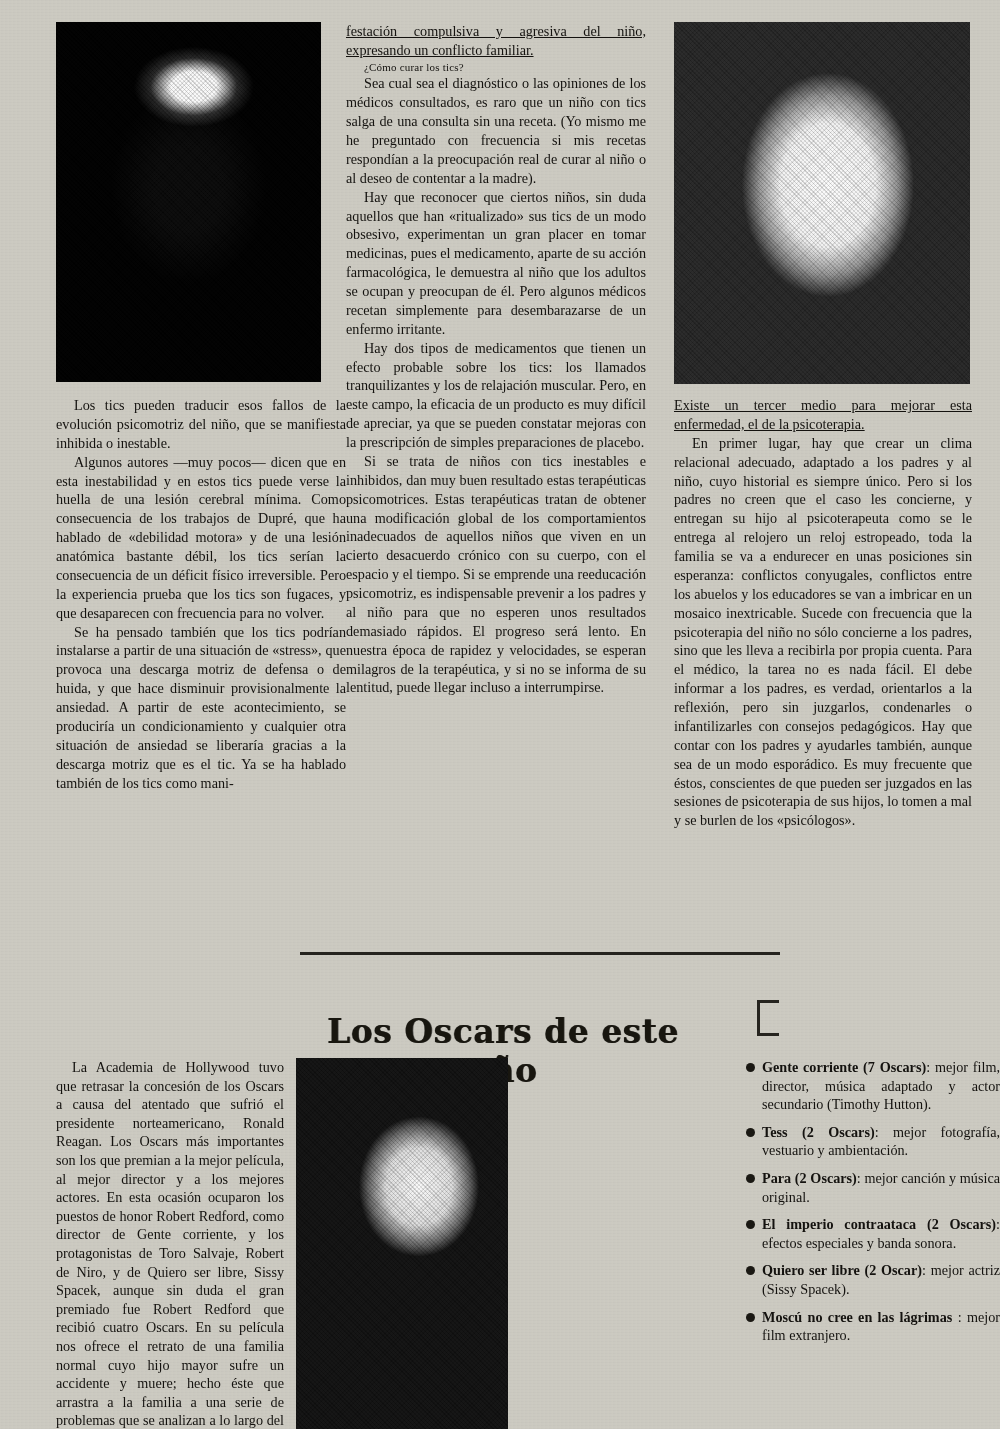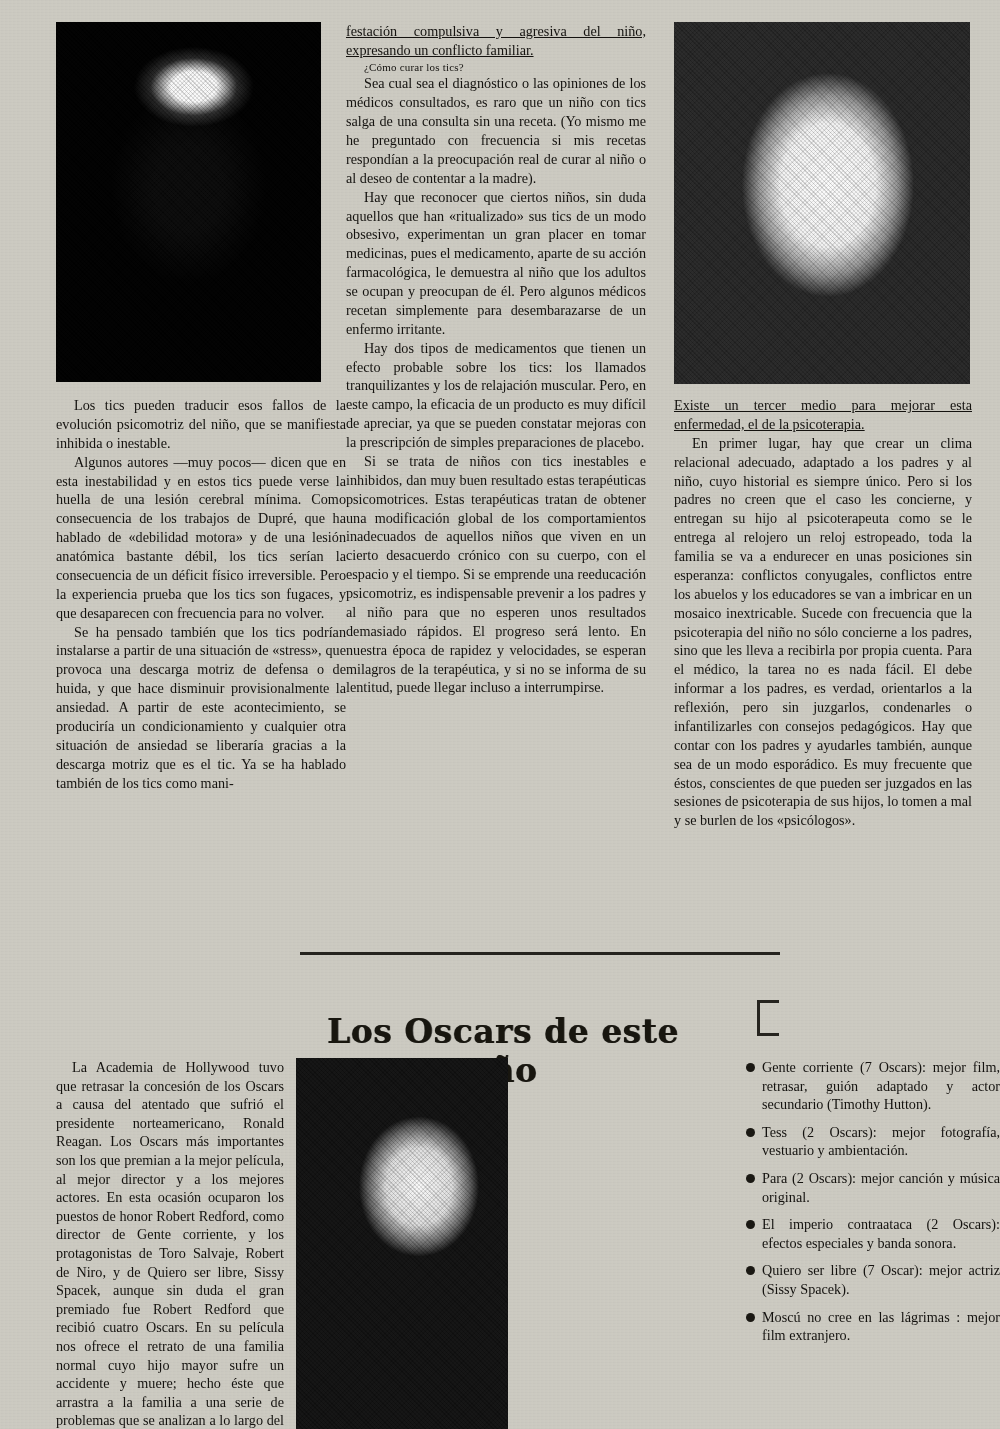--- a/index.html
+++ b/index.html
@@ -157,21 +157,21 @@
   }
   .bullet {
     position: absolute;
     left: 0;
     top: 5px;
     width: 9px;
     height: 9px;
     border-radius: 50%;
     background: #1a1813;
   }
-  .bold { font-weight: normal; }
+  .bold { font-weight: bold; }
   .photo-col {
     position: absolute;
     left: 268px;
     top: 0;
   }
   .photo-col .photo-3 { margin-bottom: 0; }
 
   .sub-head {
     font-weight: normal;
     font-size: 11px;
@@ -225,41 +225,41 @@
 
     <div class="photo-col">
       <div class="photo photo-3"></div>
 
     </div>
 
     <div class="bcol bcol-right">
       <div class="entry">
         <span class="bullet"></span>
         <span class="bold">Gente corriente</span>
-        <span class="bold">(7 Oscars)</span><span>: mejor film, retrasar, guión adaptado y actor secundario (Timothy Hutton).</span>
+        <span class="bold">(7 Oscars)</span><span>: mejor film, director, música adaptado y actor secundario (Timothy Hutton).</span>
       </div>
       <div class="entry">
         <span class="bullet"></span>
         <span class="bold">Tess</span>
         <span class="bold">(2 Oscars)</span><span>: mejor fotografía, vestuario y ambientación.</span>
       </div>
       <div class="entry">
         <span class="bullet"></span>
         <span class="bold">Para</span>
         <span class="bold">(2 Oscars)</span><span>: mejor canción y música original.</span>
       </div>
       <div class="entry">
         <span class="bullet"></span>
         <span class="bold">El imperio contraataca</span>
         <span class="bold">(2 Oscars)</span><span>: efectos especiales y banda sonora.</span>
       </div>
       <div class="entry">
         <span class="bullet"></span>
         <span class="bold">Quiero ser libre</span>
-        <span class="bold">(7 Oscar)</span><span>: mejor actriz (Sissy Spacek).</span>
+        <span class="bold">(2 Oscar)</span><span>: mejor actriz (Sissy Spacek).</span>
       </div>
       <div class="entry">
         <span class="bullet"></span>
         <span class="bold">Moscú no cree en las lágrimas</span>
         <span class="bold"></span><span>: mejor film extranjero.</span>
       </div>
     </div>
   </div>
 
 </div>

